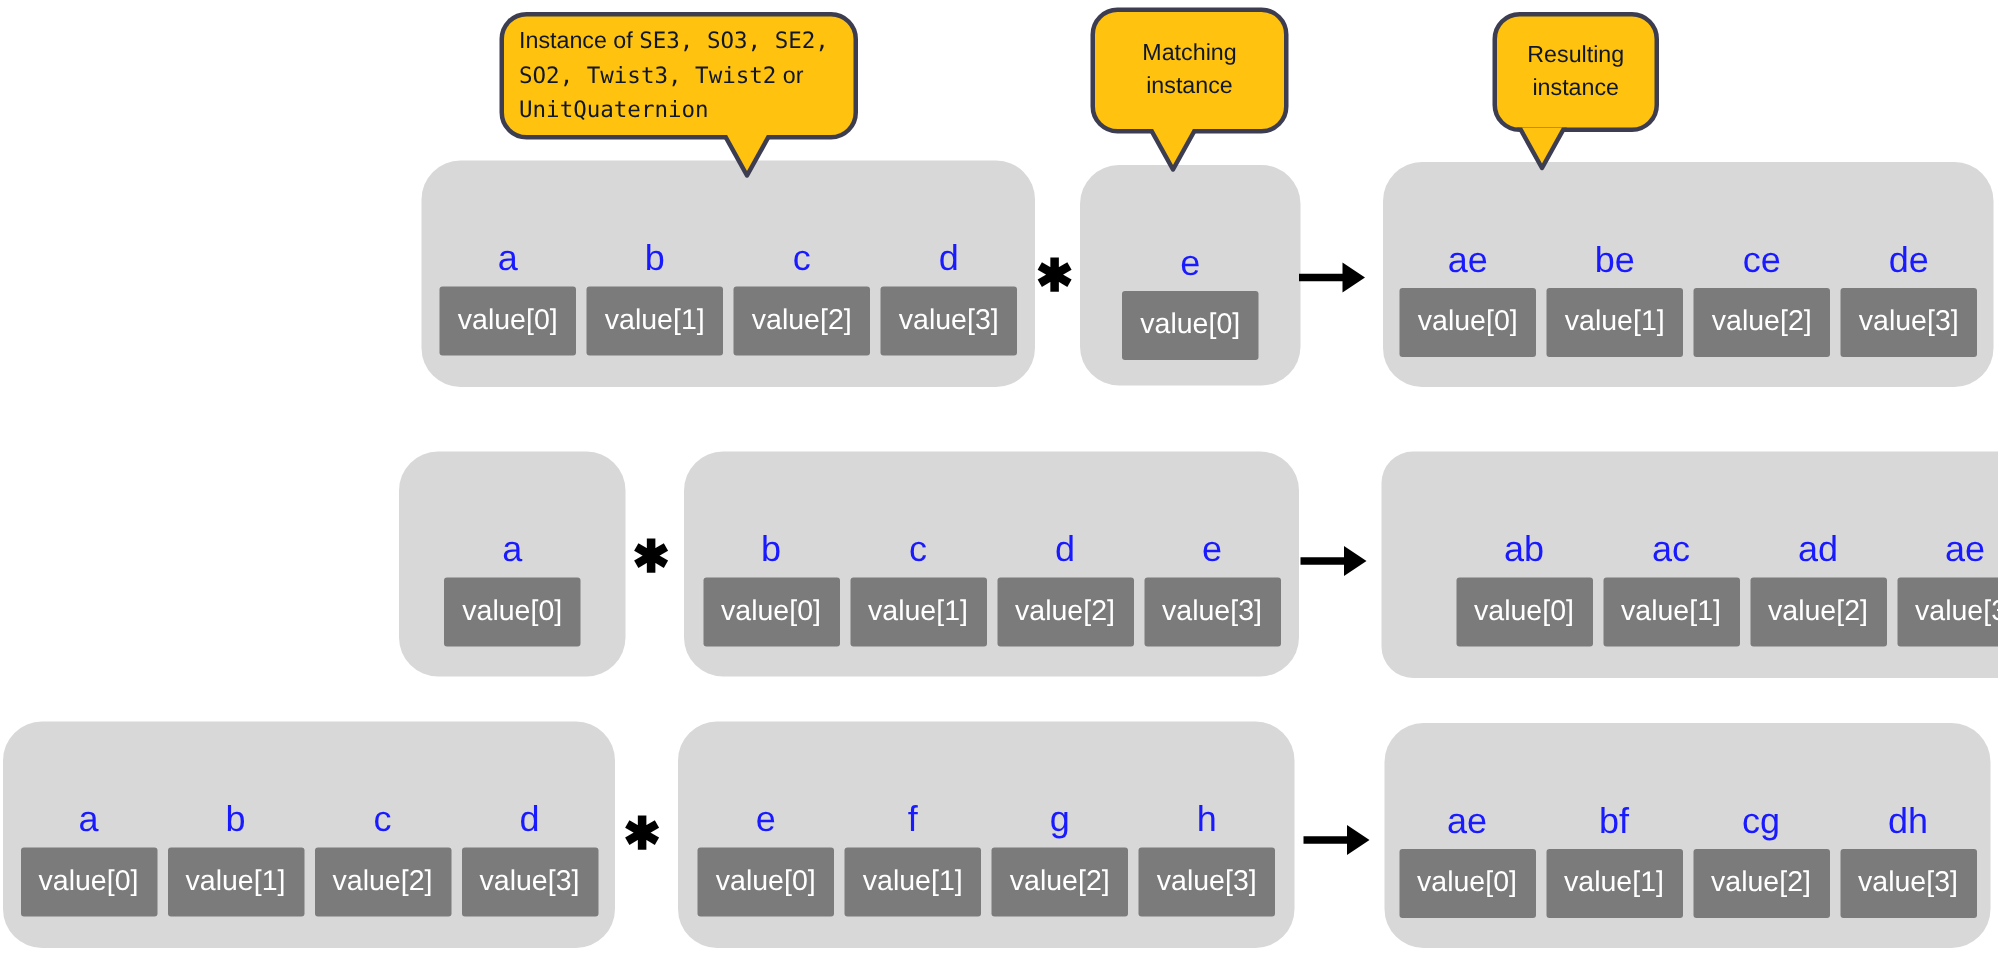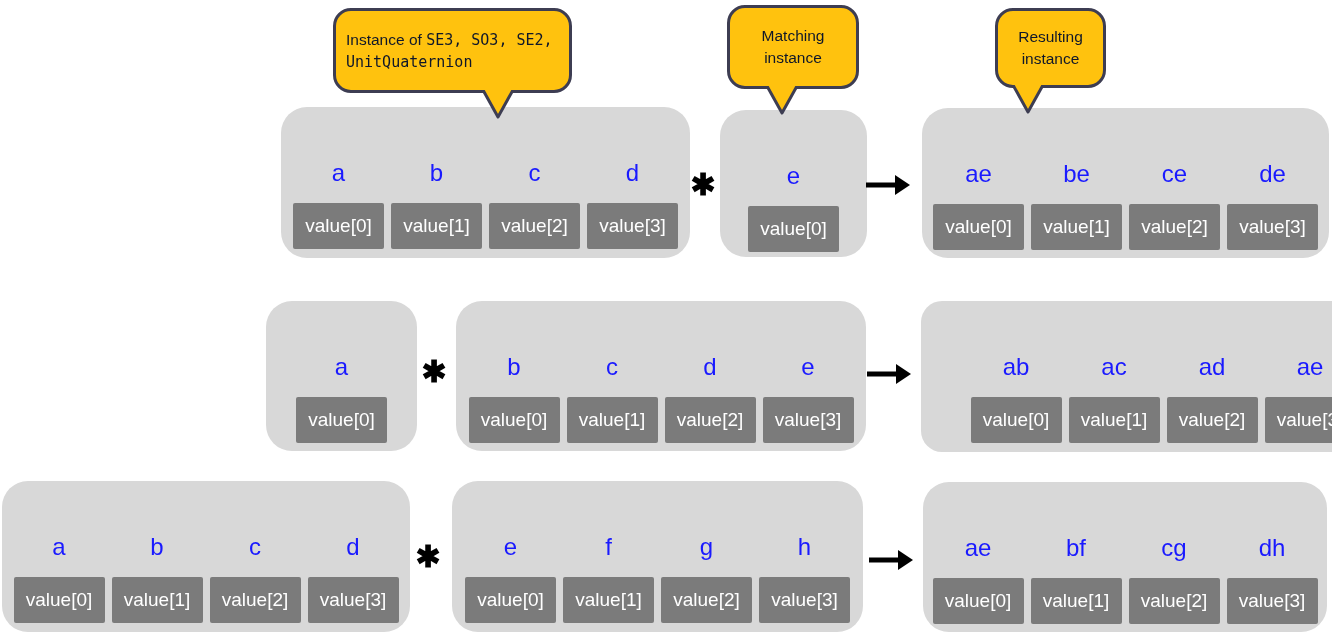--- a/index.html
+++ b/index.html
@@ -18,21 +18,21 @@
     display:flex; justify-content:center; align-items:flex-start; gap:7px;
     padding-top:52px; box-sizing:border-box;
   }
   .cell { display:flex; flex-direction:column; align-items:center; width:91px; }
   .cell-label {
     color:var(--element-label); font-size:24px; height:28px; line-height:28px;
     text-align:center;
   }
   .cell-box {
     background:var(--value-box-bg); color:var(--value-text); width:91px; height:46px;
-    margin-top:16px; display:flex; align-items:center; justify-content:center;
+    margin-top:4px; display:flex; align-items:center; justify-content:center;
     font-size:19px; border-radius:2px; white-space:nowrap;
   }
   .op {
     position:absolute; width:40px; height:40px; line-height:40px; text-align:center;
     font-size:30px; font-weight:bold; color:var(--operator-color);
   }
   .arrow-svg { position:absolute; display:block; }
   .arrow-line { stroke:var(--operator-color); stroke-width:5; }
   .arrow-head { fill:var(--operator-color); }
   .callout {
@@ -50,20 +50,21 @@
   .tail-stroke { fill:none; stroke:var(--callout-border); stroke-width:3;
     stroke-linejoin:round; stroke-linecap:round; }
 </style>
 </head>
 <body>
 
 <div class="canvas">
 
   <div class="callout left-text" style="left:333px; top:8px; width:239px; height:85px;">
     <div class="line"><span>Instance of </span><span class="mono">SE3, SO3, SE2,</span></div>
+    <div class="line"><span class="mono">SO2, Twist3, Twist2</span><span> or</span></div>
     <div class="line"><span class="mono">UnitQuaternion</span></div>
   </div>
   <svg class="tail" style="left:480px; top:90px;" width="36" height="30" viewBox="0 0 36 30">
     <polygon class="tail-fill" points="3,0 18,27 33,0"></polygon>
     <path class="tail-stroke" d="M3,0 L18,27 L33,0"></path>
   </svg>
 
   <div class="callout center-text" style="left:711px; top:5px; width:132px; height:84px;">
     <div class="line"><span>Matching</span></div>
     <div class="line"><span>instance</span></div>

